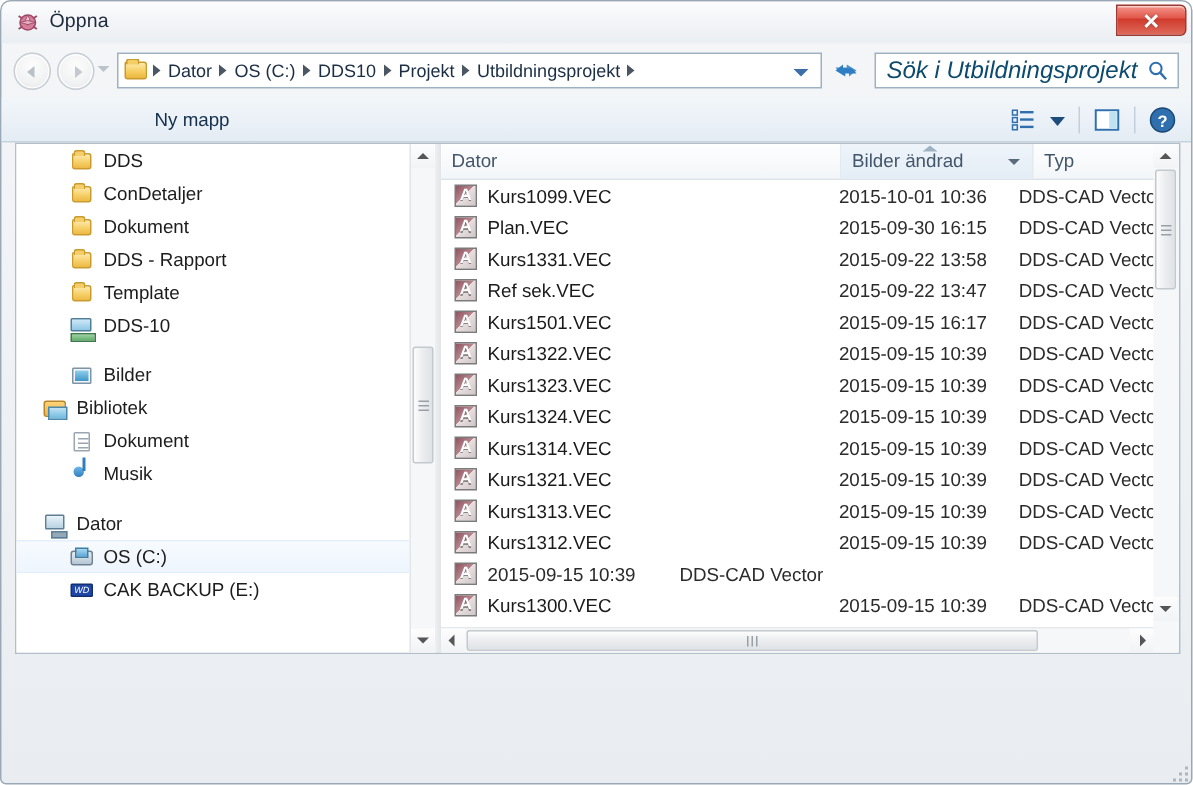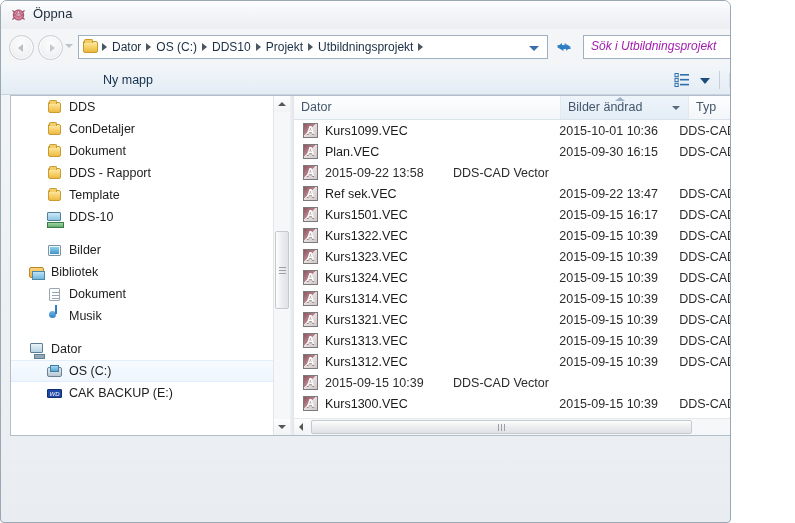--- a/index.html
+++ b/index.html
@@ -6,21 +6,21 @@
   html, body {
     width: 795px; height: 523px;
     font-family: "Liberation Sans", sans-serif;
     background: #ffffff;
     overflow: hidden;
   }
 
   
   .window {
     position: absolute; left: 0; top: 0;
-    width: 731px; height: 523px;
+    width: 795px; height: 523px;
     background: linear-gradient(180deg, #f4f6f8 0%, #eef1f4 55%, #e9edf1 100%);
     border: 1px solid #9aa7b4;
     border-radius: 7px 7px 4px 4px;
     overflow: hidden;
   }
 
   
   .titlebar {
     position: absolute; left: 0; top: 0; width: 795px; height: 28px;
     background: linear-gradient(180deg, #fdfdfe 0%, #f2f4f7 50%, #ebeef2 100%);
@@ -110,22 +110,22 @@
   }
   .refresh-btn {
     position: absolute; left: 552px; top: 8px; width: 22px; height: 20px;
     cursor: pointer;
   }
   .searchbox {
     position: absolute; left: 582px; top: 6px; width: 203px; height: 24px;
     background: #fff; border: 1px solid #9fb0c0;
   }
   .searchbox .ph {
-    position: absolute; left: 7px; top: 3px; font-size: 12px;
-    font-style: italic; color: #a21caf;
+    position: absolute; left: 7px; top: 3px; font-size: 16px;
+    font-style: italic; color: #0c4a6e;
   }
   .search-icon {
     position: absolute; right: 6px; top: 4px; width: 14px; height: 14px;
   }
 
   
   .toolbar {
     position: absolute; left: 0; top: 64px; width: 795px; height: 30px;
     background: linear-gradient(180deg, #f2f6fa 0%, #e4ecf4 100%);
     border-bottom: 1px solid #c6d2dd;
@@ -605,20 +605,21 @@
             </span>
             <span class="fname">Plan.VEC</span>
             <span class="fdate">2015-09-30 16:15</span>
             <span class="ftype">DDS-CAD Vector</span>
           </div>
           <div class="frow">
             <span class="vec-ico">
               <i></i>
               <u>A</u>
             </span>
+            <span class="fname">Kurs1331.VEC</span>
             <span class="fdate">2015-09-22 13:58</span>
             <span class="ftype">DDS-CAD Vector</span>
           </div>
           <div class="frow">
             <span class="vec-ico">
               <i></i>
               <u>A</u>
             </span>
             <span class="fname">Ref sek.VEC</span>
             <span class="fdate">2015-09-22 13:47</span>

